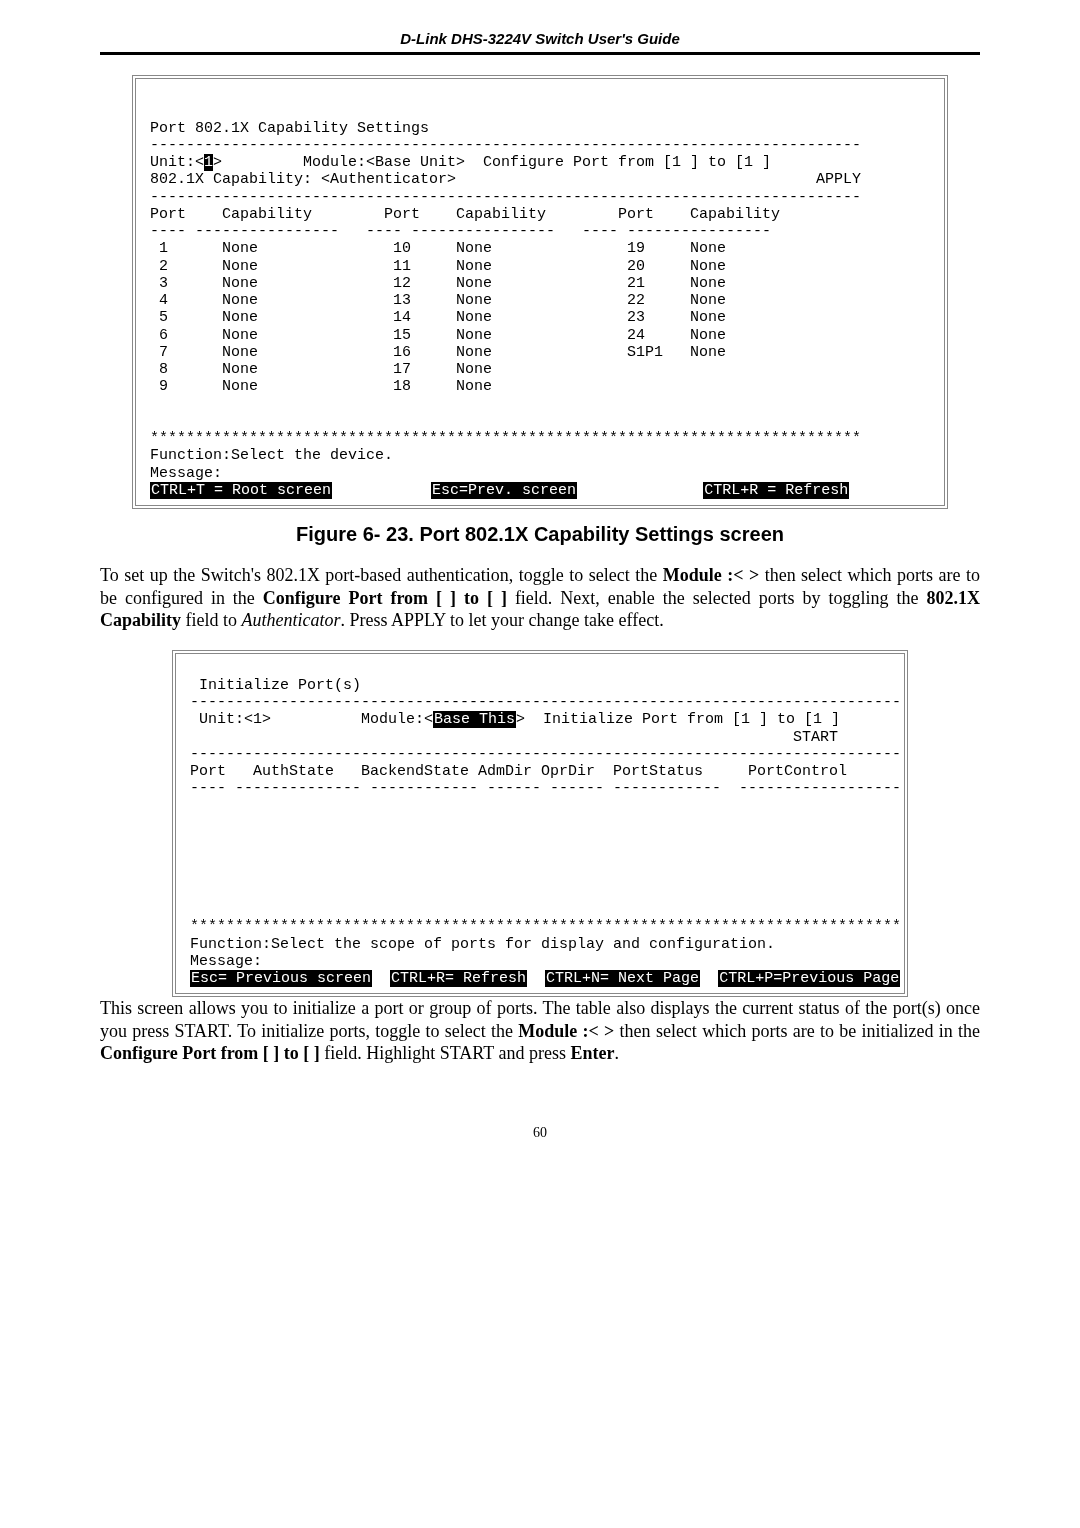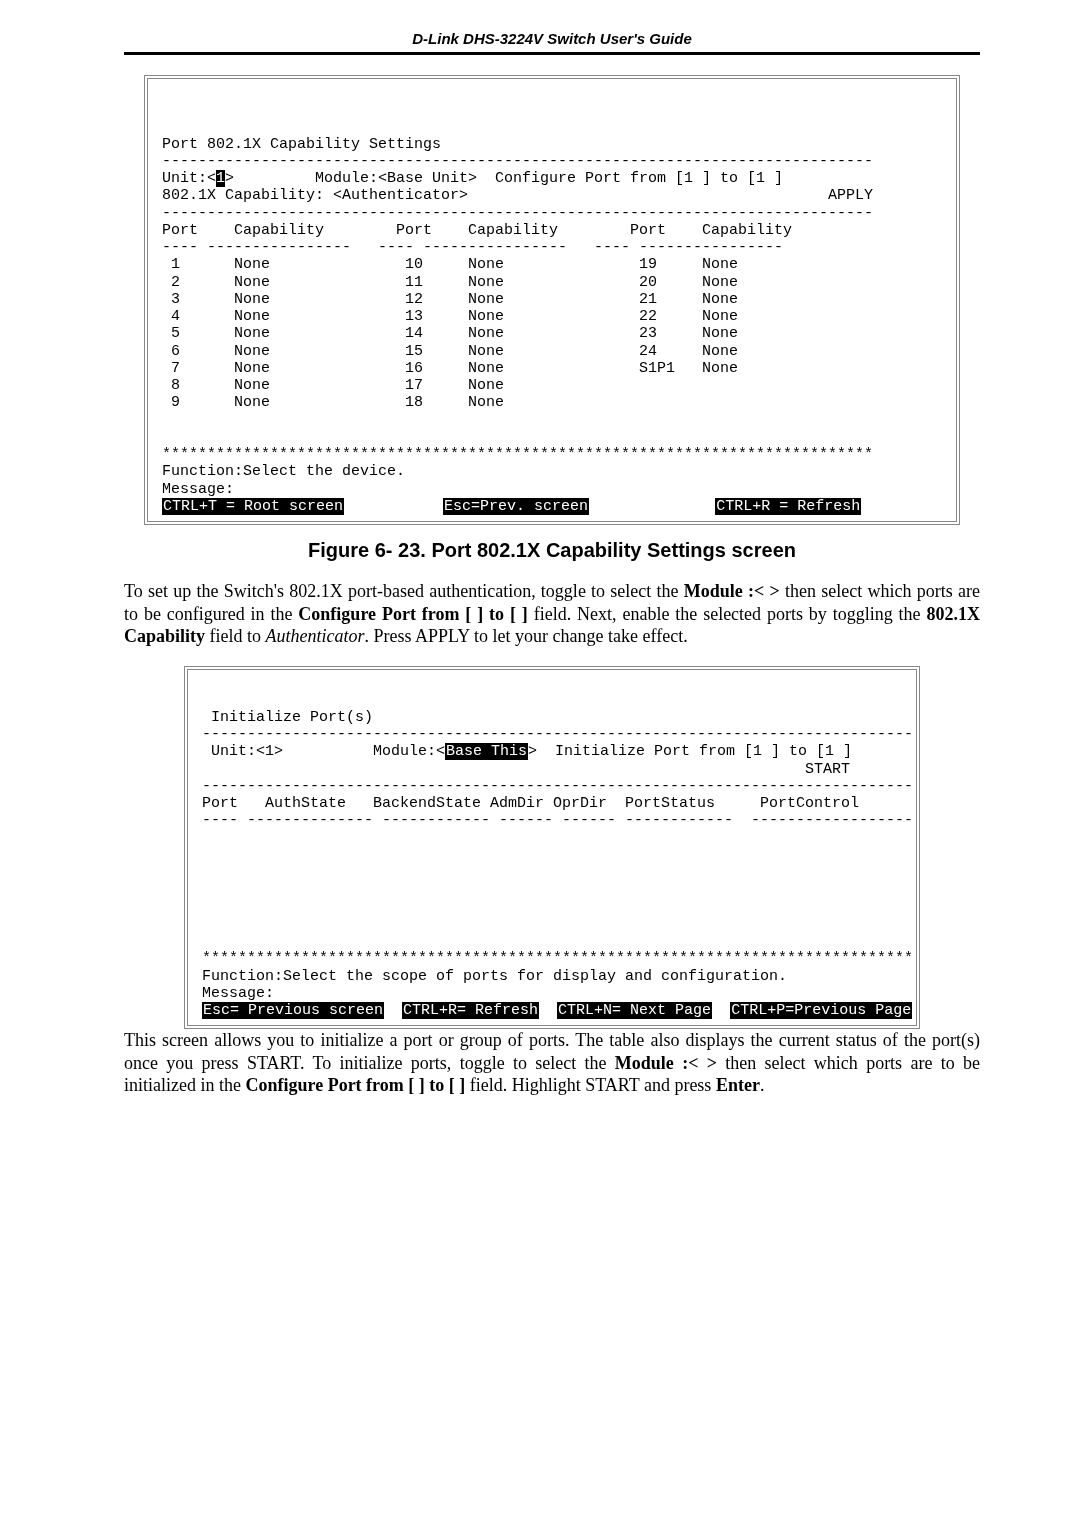--- a/index.html
+++ b/index.html
@@ -5,41 +5,40 @@
   body {
     margin: 0;
     padding: 0;
     background: #fff;
     font-family: "Times New Roman", Times, serif;
     color: #000;
     width: 1080px;
   }
   .page {
     padding: 30px 100px 60px 100px;
-    margin-left: 24px;
   }
   .header-area {
     text-align: center;
     margin-bottom: 4px;
   }
   .header-title {
     font-family: Arial, Helvetica, sans-serif;
     font-weight: bold;
     font-style: italic;
     font-size: 15px;
   }
   .header-rule {
     border: none;
     border-top: 3px solid #000;
     margin: 2px 0 20px 0;
   }
   .terminal {
     border: 4px double #888;
     background: #fff;
-    padding: 22px 14px 6px 14px;
+    padding: 6px 14px 6px 14px;
     margin: 0 auto;
     font-family: "Courier New", Courier, monospace;
     font-size: 15px;
     line-height: 1.15;
     white-space: pre;
     overflow: hidden;
   }
   .terminal.small {
     font-size: 15px;
     width: 700px;
@@ -136,14 +135,15 @@
 <span>*******************************************************************************</span>
 <span>Function:Select the scope of ports for display and configuration.</span>
 <span>Message:</span>
 <span class="inv">Esc= Previous screen</span>  <span class="inv">CTRL+R= Refresh</span>  <span class="inv">CTRL+N= Next Page</span>  <span class="inv">CTRL+P=Previous Page</span></div>
 
 
   <p class="bodytext">
     <span>This screen allows you to initialize a port or group of ports. The table also displays the current status of the port(s) once you press START.  To initialize ports, toggle to select the </span><b>Module :&lt;  &gt;</b><span> then select which ports are to be initialized in the </span><b>Configure Port from [  ] to [  ]</b><span> field. Highlight START and press </span><b>Enter</b><span>.</span>
   </p>
 
+  <div class="pagenum">60</div>
 
 </div>
 
 </body></html>

